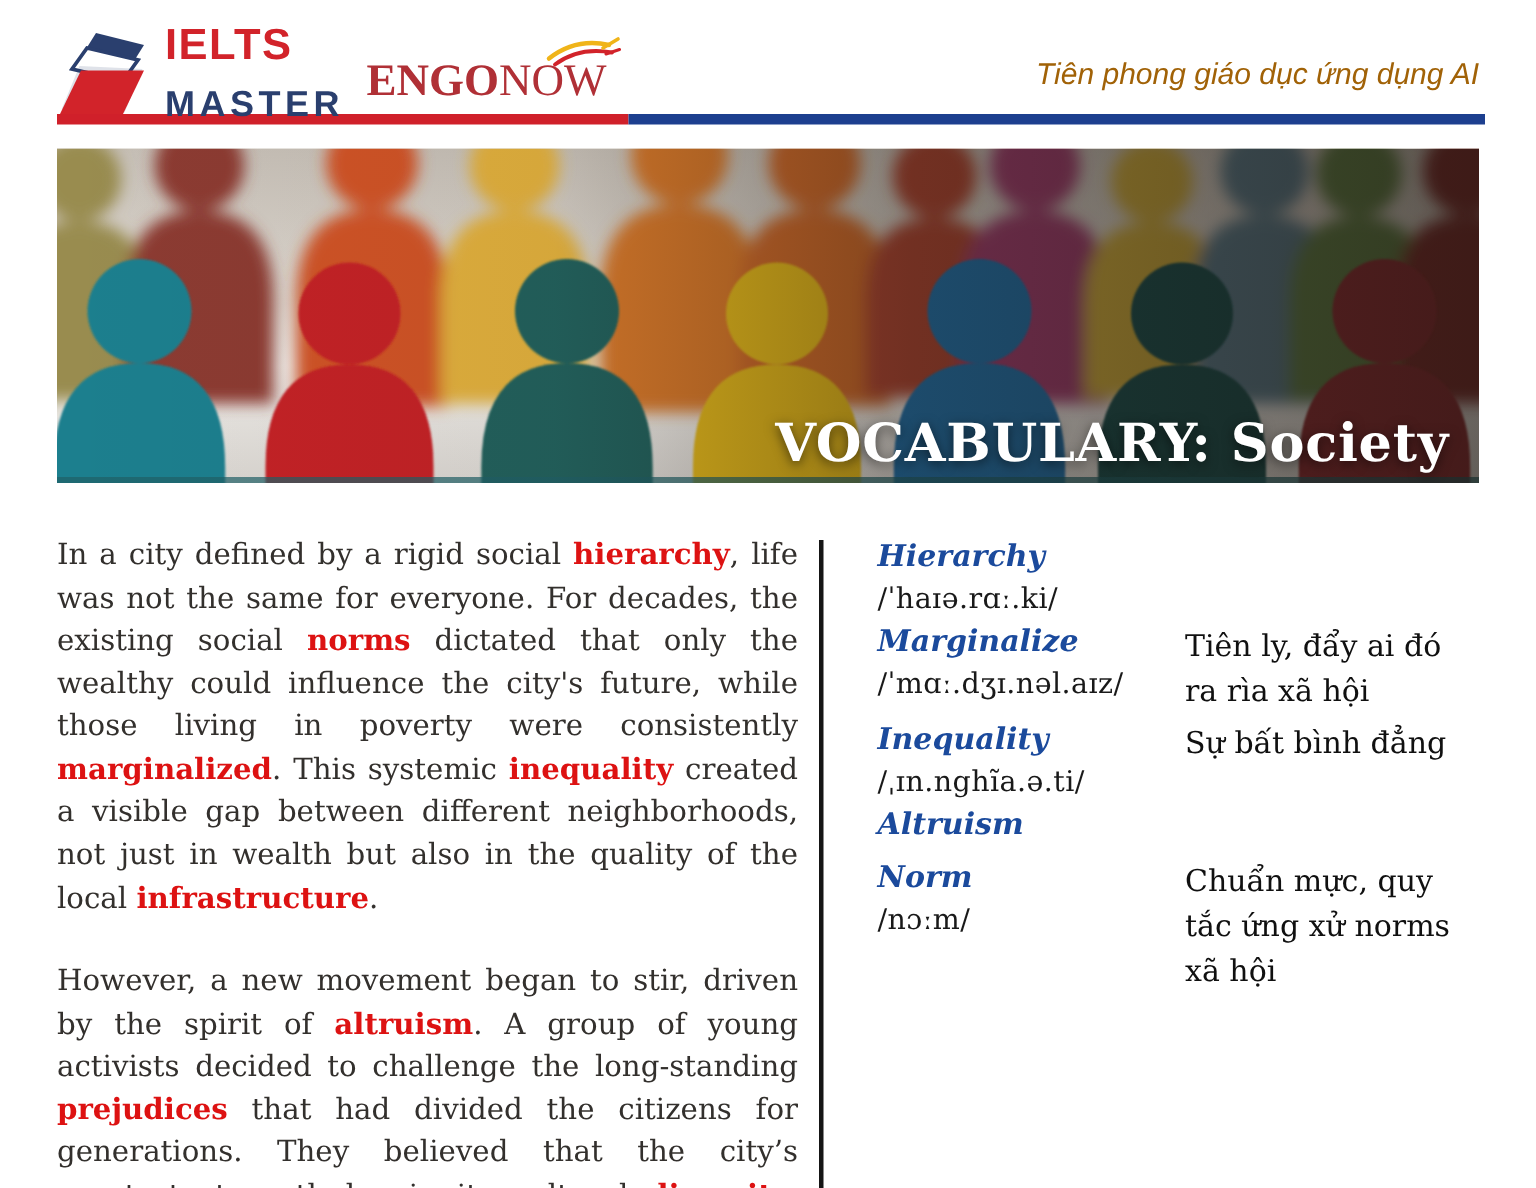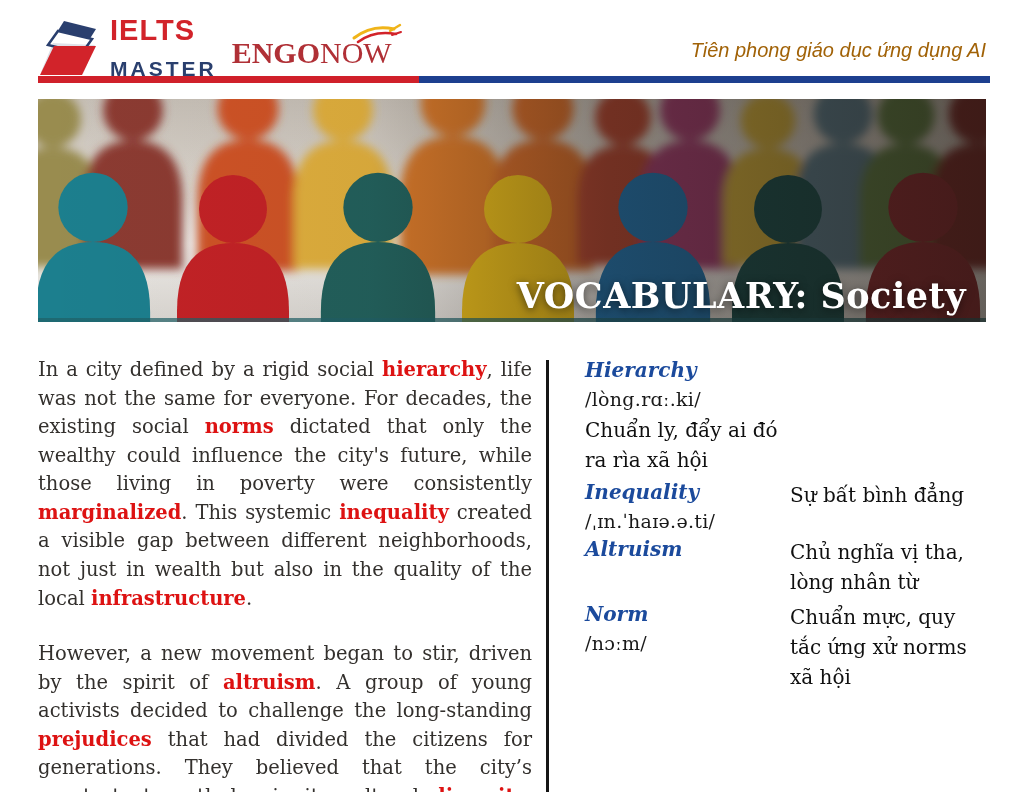--- a/index.html
+++ b/index.html
@@ -19,21 +19,21 @@
     height:72px;
   }
   .logo-row{ display:flex; align-items:center; }
   .book-icon{ width:64px; height:58px; flex:0 0 auto; }
   .ielts-block{
     margin-left:8px;
     font-family:"Liberation Sans", sans-serif;
     font-weight:bold; line-height:1;
   }
   .ielts-top{ font-size:29px; color:#d2232a; letter-spacing:1px; }
-  .ielts-bottom{ font-size:21px; color:#2a3f6e; letter-spacing:3px; margin-top:13px; }
+  .ielts-bottom{ font-size:24px; color:#2a3f6e; letter-spacing:3px; margin-top:13px; }
   .engonow{
     position:relative;
     margin-left:15px;
     font-family:"Liberation Serif", serif;
     font-size:30px; color:#b03036; line-height:1;
     margin-top:10px;
   }
   .engonow .engo{ font-weight:bold; }
   .engonow .now{ font-weight:normal; }
   .swoosh{ position:absolute; top:-16px; right:-10px; width:52px; height:22px; }
@@ -200,41 +200,44 @@
       <p><span>However, a new movement began to stir, driven by the spirit of </span><span class="kw">altruism</span><span>. A group of young activists decided to challenge the long-standing </span><span class="kw">prejudices</span><span> that had divided the citizens for generations. They believed that the city’s greatest strength lay in its cultural </span><span class="kw">diversity</span><span>, rather than its divisions.</span></p>
     </div>
 
     <div class="vdivider"></div>
 
     <div class="col-vocab">
 
       <div class="vrow">
         <div>
           <div class="vword">Hierarchy</div>
-          <div class="vipa">/lòng.rɑː.ki/</div>
-        </div>
-      </div>
-
-      <div class="vrow">
-        <div class="vmeaning">Chuẩn ly, đẩy ai đó ra rìa xã hội</div>
+          <div class="vipa">/ˈhaɪə.rɑː.ki/</div>
+        </div>
+      </div>
+
+      <div class="vrow">
+        <div>
+          <div class="vword">Marginalize</div>
+          <div class="vipa">/ˈmɑː.dʒɪ.nəl.aɪz/</div>
+        </div>
+        <div class="vmeaning">Tiên ly, đẩy ai đó ra rìa xã hội</div>
       </div>
 
       <div class="vrow">
         <div>
           <div class="vword">Inequality</div>
-          <div class="vipa">/ˌɪn.ˈhaɪə.ə.ti/</div>
+          <div class="vipa">/ˌɪn.nghĩa.ə.ti/</div>
         </div>
         <div class="vmeaning">Sự bất bình đẳng</div>
       </div>
 
       <div class="vrow">
         <div>
           <div class="vword">Altruism</div>
         </div>
-        <div class="vmeaning">Chủ nghĩa vị tha, lòng nhân từ</div>
       </div>
 
       <div class="vrow">
         <div>
           <div class="vword">Norm</div>
           <div class="vipa">/nɔːm/</div>
         </div>
         <div class="vmeaning">Chuẩn mực, quy tắc ứng xử norms xã hội</div>
       </div>
 

